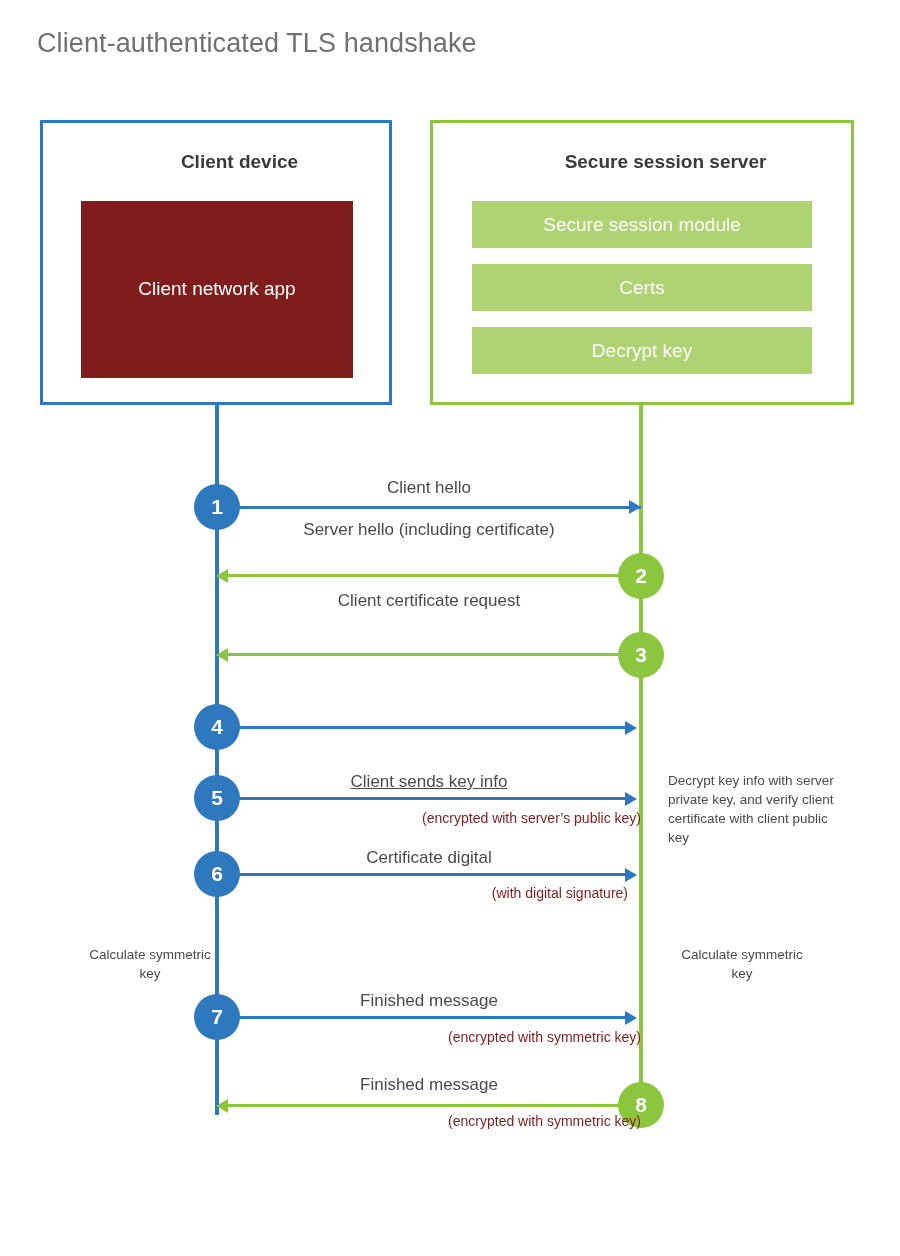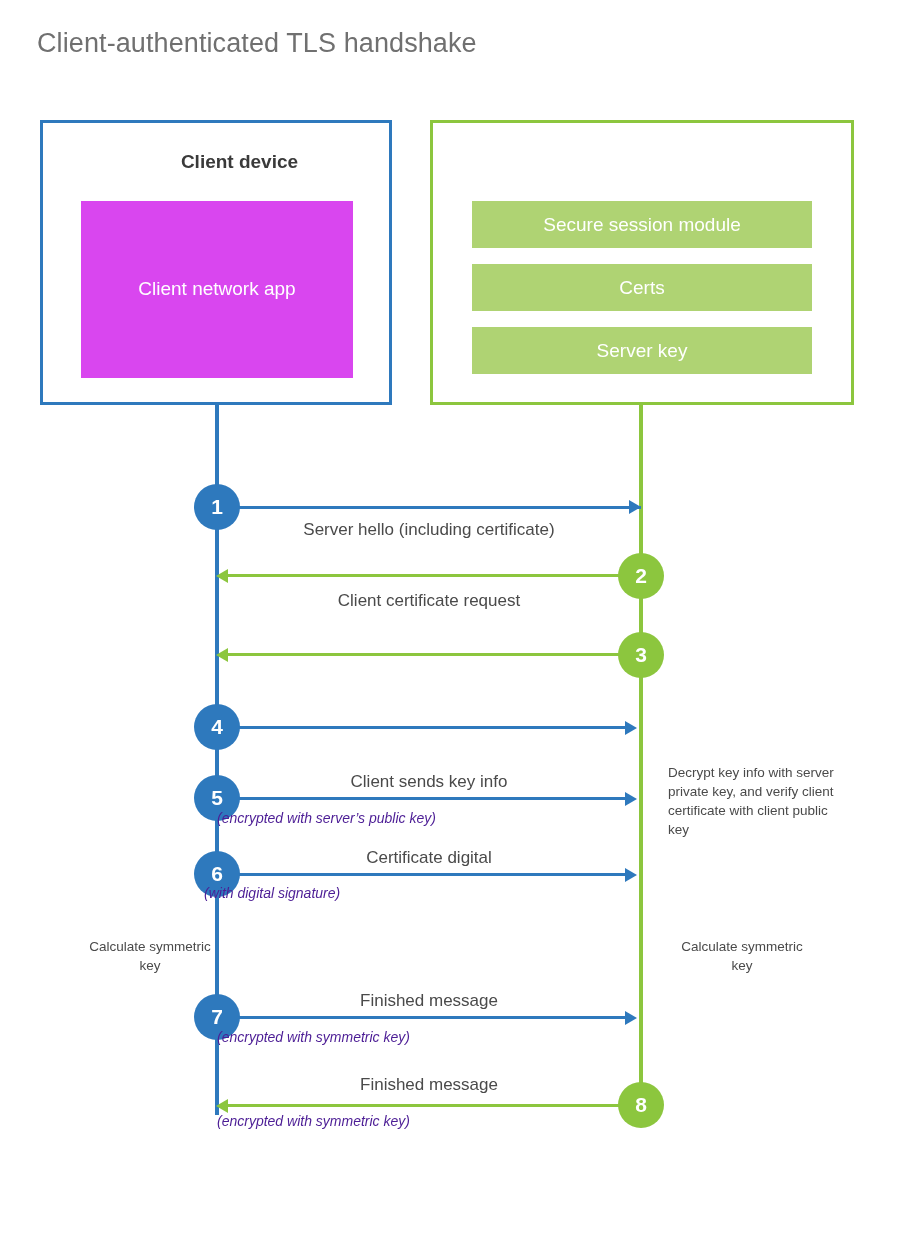--- a/index.html
+++ b/index.html
@@ -64,21 +64,21 @@
     color: #3a3a3a;
     padding-left: 47px;
   }
 
   .client-app-block {
     position: absolute;
     left: 38px;
     top: 78px;
     width: 272px;
     height: 177px;
-    background: #d946ef;
+    background: #7f1d1d;
     color: #ffffff;
     font-size: 19px;
     display: flex;
     align-items: center;
     justify-content: center;
     text-align: center;
     line-height: 1.28;
     box-sizing: border-box;
   }
 
@@ -154,32 +154,32 @@
   .msg-label {
     position: absolute;
     font-size: 17px;
     color: #4a4a4a;
     text-align: center;
     white-space: nowrap;
   }
   .msg-sublabel {
     position: absolute;
     font-size: 14px;
-    color: #4c1d95;
-    text-align: left;
+    color: #7f1d1d;
+    text-align: right;
     white-space: nowrap;
-    font-style: italic;
   }
 
   
   .side-note {
     position: absolute;
     font-size: 13.5px;
     color: #4a4a4a;
     line-height: 1.42;
+    margin-top: 8px;
   }
   .side-note.right-col {
     left: 668px;
     top: 763px;
     width: 170px;
     text-align: left;
   }
   .side-note.calc-client {
     left: 85px;
     top: 937px;
@@ -201,47 +201,49 @@
 <div id="diagram-root">
 
   <div class="page-title">Client-authenticated TLS handshake</div>
 
   <div class="actor-box client">
     <div class="actor-title">Client device</div>
     <div class="client-app-block">Client network app</div>
   </div>
 
   <div class="actor-box server">
+    <div class="actor-title">Secure session server</div>
     <div class="server-bar b1">Certs</div>
     <div class="server-bar b0">Secure session module</div>
-    <div class="server-bar b2">Server key</div>
+    <div class="server-bar b2">Decrypt key</div>
   </div>
 
   <div class="lifeline client"></div>
   <div class="lifeline server"></div>
 
+  <div class="msg-label" style="left:217px; top:478px; width:424px;">Client hello</div>
   <div class="msg-line blue" style="left:229px; top:506px; width:412px;"></div>
   <div class="arrow-head right blue" style="left:629px; top:500px;"></div>
   <div class="step-circle blue" style="left:194px; top:484px;">1</div>
 
   <div class="msg-label" style="left:217px; top:520px; width:424px;">Server hello (including certificate)</div>
   <div class="msg-line green" style="left:228px; top:574px; width:392px;"></div>
   <div class="arrow-head left green" style="left:216px; top:569px;"></div>
   <div class="step-circle green" style="left:618px; top:553px;">2</div>
 
   <div class="msg-label" style="left:217px; top:591px; width:424px;">Client certificate request</div>
   <div class="msg-line green" style="left:228px; top:653px; width:392px;"></div>
   <div class="arrow-head left green" style="left:216px; top:648px;"></div>
   <div class="step-circle green" style="left:618px; top:632px;">3</div>
 
   <div class="msg-line blue" style="left:229px; top:726px; width:404px;"></div>
   <div class="arrow-head right blue" style="left:625px; top:721px;"></div>
   <div class="step-circle blue" style="left:194px; top:704px;">4</div>
 
-  <div class="msg-label" style="left:217px; top:772px; width:424px;">Client sends key info</div>
+  <div class="msg-label" style="left:217px; top:772px; width:424px;text-decoration:underline;">Client sends key info</div>
   <div class="msg-line blue" style="left:229px; top:797px; width:404px;"></div>
   <div class="arrow-head right blue" style="left:625px; top:792px;"></div>
   <div class="step-circle blue" style="left:194px; top:775px;">5</div>
   <div class="msg-sublabel" style="left:217px; top:810px; width:424px;">(encrypted with server’s public key)</div>
 
   <div class="msg-label" style="left:217px; top:848px; width:424px;">Certificate digital</div>
   <div class="msg-line blue" style="left:229px; top:873px; width:404px;"></div>
   <div class="arrow-head right blue" style="left:625px; top:868px;"></div>
   <div class="step-circle blue" style="left:194px; top:851px;">6</div>
   <div class="msg-sublabel" style="left:204px; top:885px; width:424px;">(with digital signature)</div>

